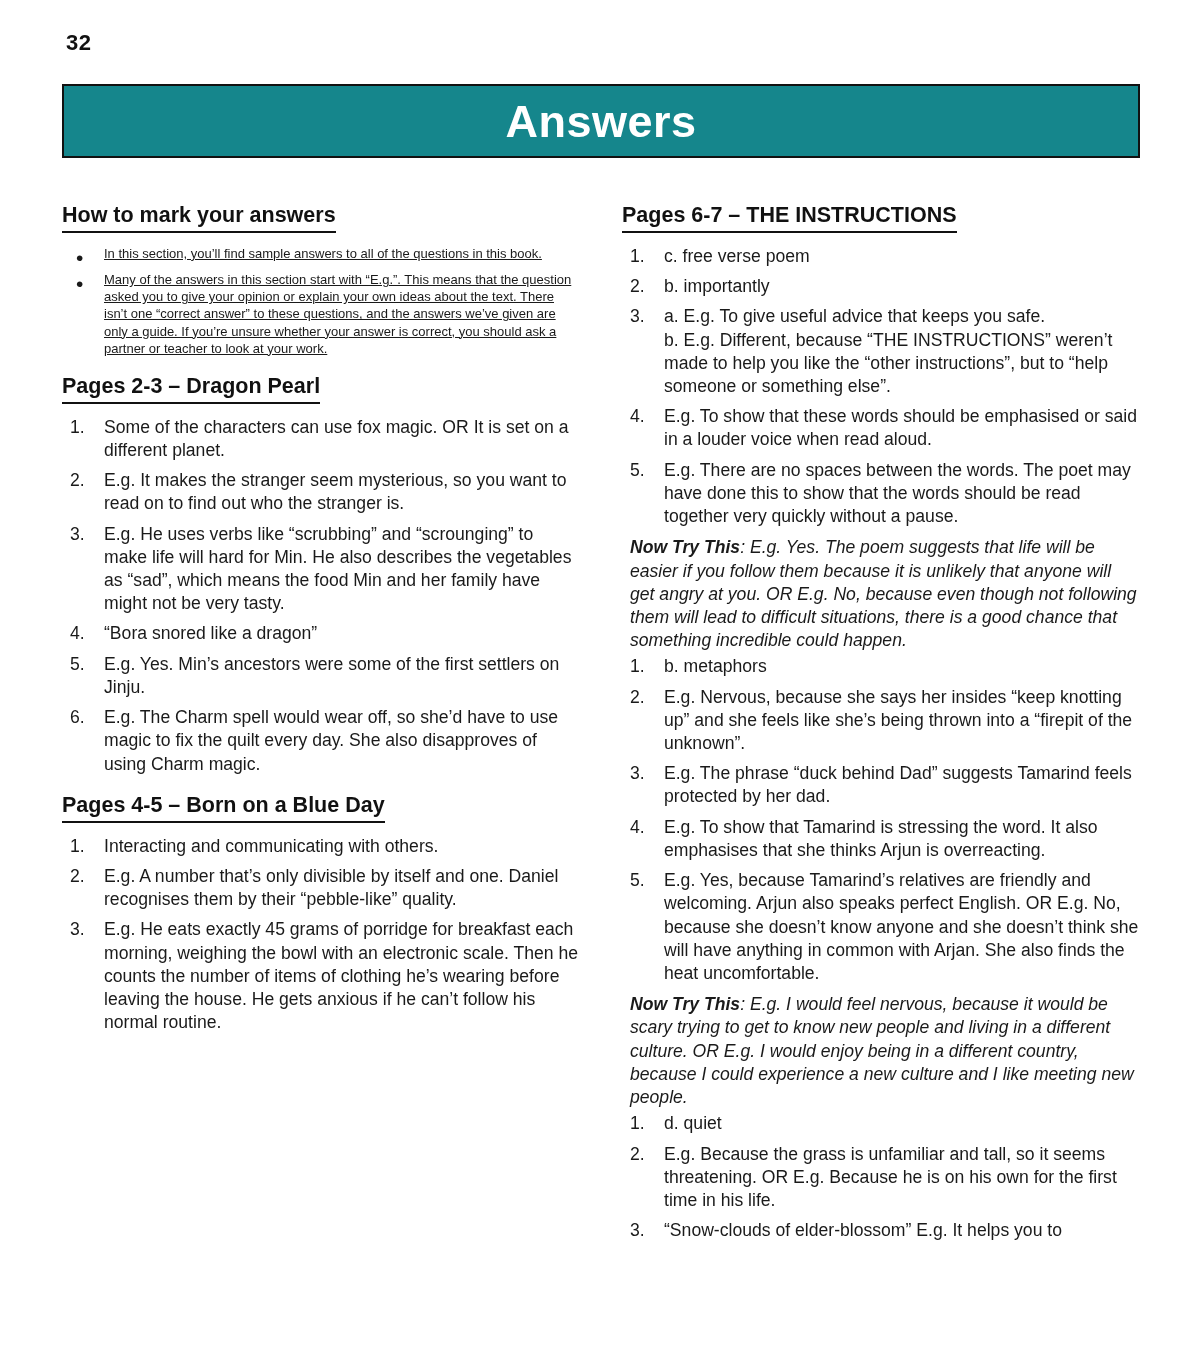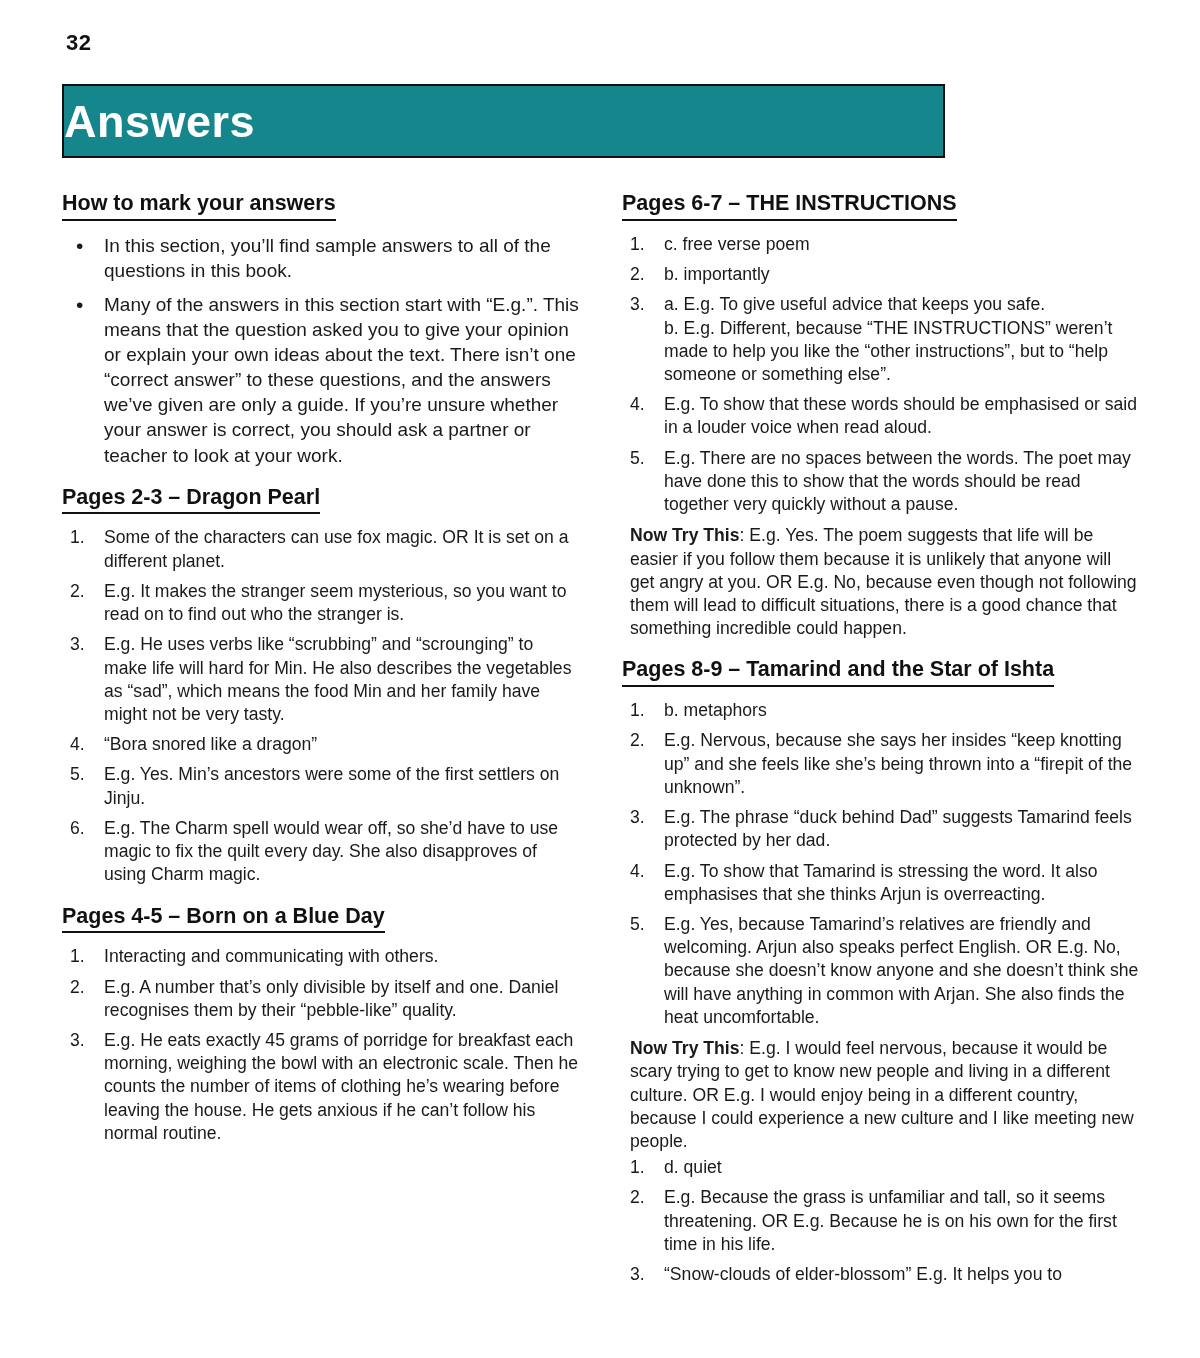--- a/index.html
+++ b/index.html
@@ -28,28 +28,28 @@
     left: 66px;
     font-size: 22px;
     font-weight: bold;
     letter-spacing: 0.5px;
     color: #111;
   }
   .banner {
     position: absolute;
     top: 84px;
     left: 62px;
-    width: 883px;
+    width: 1078px;
     height: 74px;
     background: #15868c;
     border: 2px solid #111;
     box-sizing: border-box;
     display: flex;
     align-items: center;
-    justify-content: flex-start;
+    justify-content: center;
   }
   .banner-title {
     color: #ffffff;
     font-size: 45px;
     font-weight: bold;
     letter-spacing: 0.5px;
     line-height: 1;
   }
   .columns {
     position: absolute;
@@ -73,33 +73,34 @@
     border-bottom: 2px solid #111;
     display: inline-block;
     line-height: 1.25;
     color: #111;
   }
   .heading-wrap {
     margin-top: 16px;
     margin-bottom: 4px;
   }
   .heading-wrap.first {
-    margin-top: 4px;
+    margin-top: 16px;
   }
   ul.bullets {
     list-style: none;
     margin: 4px 0 0 0;
     padding: 0;
   }
   ul.bullets > li {
     position: relative;
     padding-left: 42px;
     margin-bottom: 9px;
-    font-size: 19px;
+    font-size: 13px;
     line-height: 1.32;
+    text-decoration: underline;
   }
   ul.bullets > li::before {
     content: "\2022";
     position: absolute;
     left: 14px;
     top: -1px;
     font-size: 21px;
   }
   ol.answers {
     list-style: none;
@@ -123,20 +124,21 @@
   }
   .sub-line {
     display: block;
   }
   .nowtry {
     font-size: 17.6px;
     line-height: 1.32;
     margin: 8px 0 0 0;
     padding-left: 8px;
     text-indent: 0;
+    font-style: italic;
   }
   .nowtry .label {
     font-weight: bold;
   }
 </style>
 </head>
 <body>
 
 <div class="page">
 
@@ -231,23 +233,20 @@
           <span class="num">4.</span>
           <span class="sub-line">E.g. To show that these words should be emphasised or said in a louder voice when read aloud.</span>
         </li>
         <li>
           <span class="num">5.</span>
           <span class="sub-line">E.g. There are no spaces between the words.  The poet may have done this to show that the words should be read together very quickly without a pause.</span>
         </li>
       </ol>
       <p class="nowtry"><span class="label">Now Try This</span><span>: E.g. Yes.  The poem suggests that life will be easier if you follow them because it is unlikely that anyone will get angry at you.  OR E.g. No, because even though not following them will lead to difficult situations, there is a good chance that something incredible could happen.</span></p>
 
-      <div class="heading-wrap">
-        <h2 class="section-heading">Pages 8-9 – Tamarind and the Star of Ishta</h2>
-      </div>
       <ol class="answers">
         <li>
           <span class="num">1.</span>
           <span class="sub-line">b.  metaphors</span>
         </li>
         <li>
           <span class="num">2.</span>
           <span class="sub-line">E.g. Nervous, because she says her insides “keep knotting up” and she feels like she’s being thrown into a “firepit of the unknown”.</span>
         </li>
         <li>

